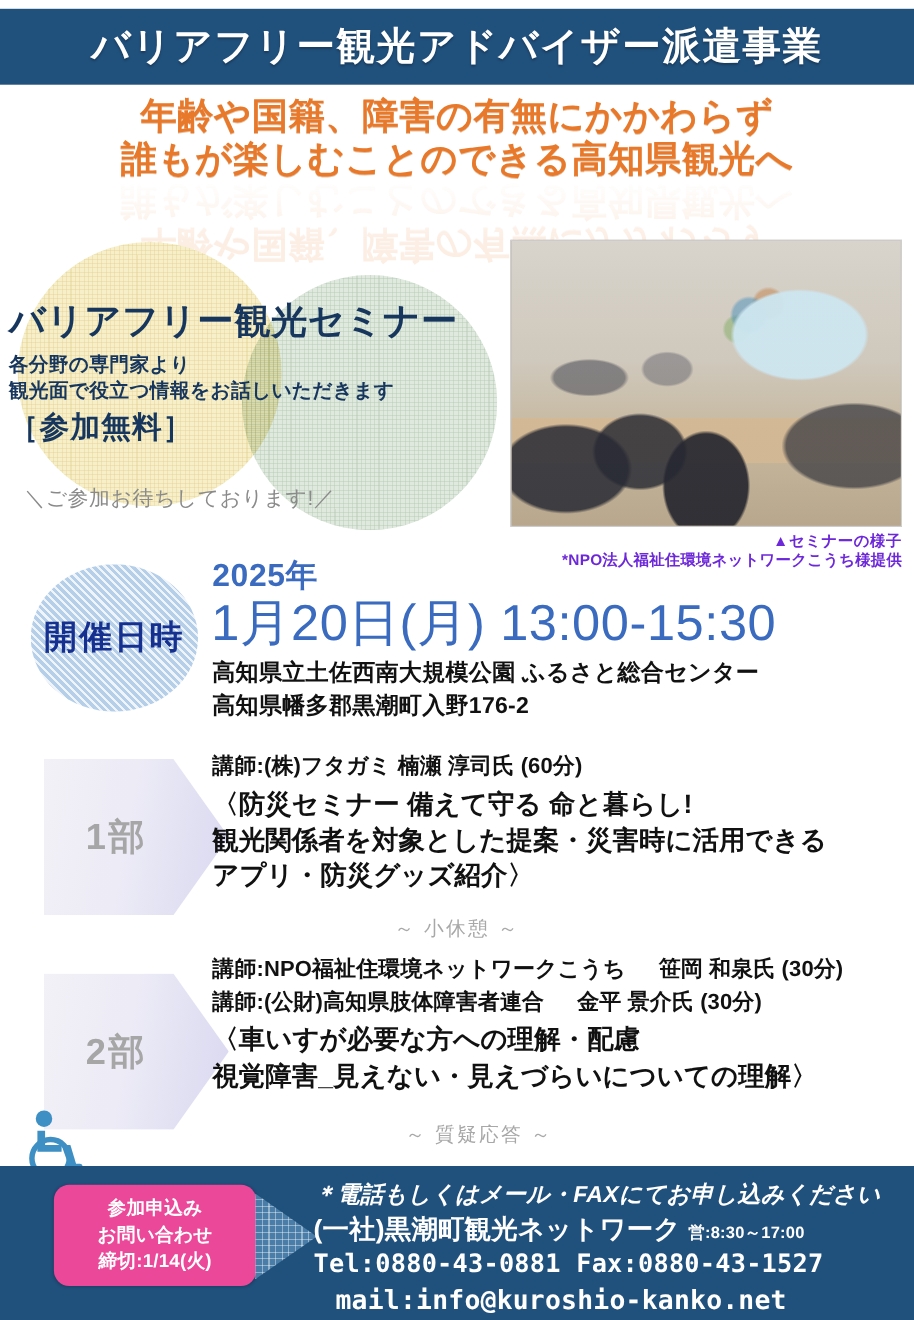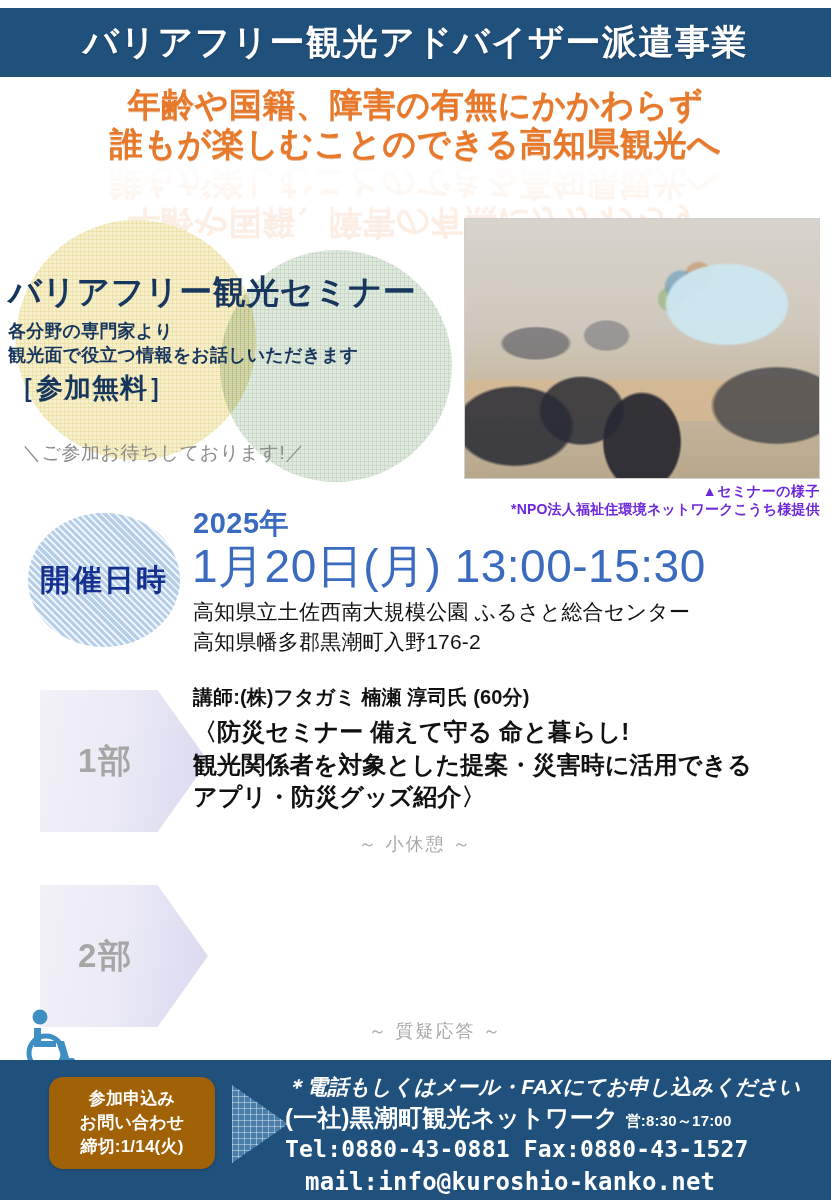--- a/index.html
+++ b/index.html
@@ -226,21 +226,21 @@
     margin-left: 16px;
   }
   .venue {
     position: absolute;
     left: 193px; top: 597px;
     line-height: 1.45;
   }
   .venue-line {
     display: block;
     font-size: 21px;
-    font-weight: normal;
+    font-weight: bold;
     color: #111111;
     letter-spacing: .2px;
     white-space: nowrap;
   }
 
   
   .part-arrow {
     position: absolute;
     width: 168px; height: 142px;
     background: linear-gradient(100deg, #f2f1f7 0%, #ecebf6 45%, #d9d8f0 100%);
@@ -307,22 +307,22 @@
   
   .footer-band {
     position: absolute;
     left: 0; top: 1060px;
     width: 831px; height: 140px;
     background: #20507c;
   }
   .apply-box {
     position: absolute;
     left: 49px; top: 1077px;
-    width: 166px; height: 92px;
-    background: #a16207;
+    width: 184px; height: 92px;
+    background: #ec4899;
     border-radius: 14px;
     display: flex;
     flex-direction: column;
     align-items: center;
     justify-content: center;
     box-shadow: 0 1px 3px rgba(0,0,0,.22);
   }
   .apply-line {
     display: block;
     color: #ffffff;
@@ -420,20 +420,28 @@
       <span class="topic">観光関係者を対象とした提案・災害時に活用できる</span>
       <span class="topic">アプリ・防災グッズ紹介〉</span>
     </div>
   </div>
 
   <span class="interlude interlude-break">～ 小休憩 ～</span>
 
   <div class="part-arrow part2-arrow">
     <span class="part-arrow-label">2部</span>
   </div>
+  <div class="part-body part2-body">
+    <span class="lecturer"><span>講師:NPO福祉住環境ネットワークこうち</span><span class="lect-name">笹岡 和泉氏 (30分)</span></span>
+    <span class="lecturer"><span>講師:(公財)高知県肢体障害者連合</span><span class="lect-name">金平 景介氏 (30分)</span></span>
+    <div class="part2-topics">
+      <span class="topic">〈車いすが必要な方への理解・配慮</span>
+      <span class="topic">視覚障害_見えない・見えづらいについての理解〉</span>
+    </div>
+  </div>
 
   <span class="interlude interlude-qa">～ 質疑応答 ～</span>
 
   <svg class="wheelchair-icon" viewBox="0 0 62 68">
     <circle cx="22" cy="9" r="7.5" fill="#3e8fc4"></circle>
     <path d="M16 20 L16 39 L38 39 L38 33 L23 33 L23 20 Z" fill="#3e8fc4"></path>
     <path d="M38 33 L46 33 L52 53 L45 53 L40 39 Z" fill="#3e8fc4"></path>
     <circle cx="28" cy="45" r="17" fill="none" stroke="#3e8fc4" stroke-width="5"></circle>
     <rect x="41" y="50" width="16" height="5" rx="2.5" fill="#3e8fc4"></rect>
   </svg>

